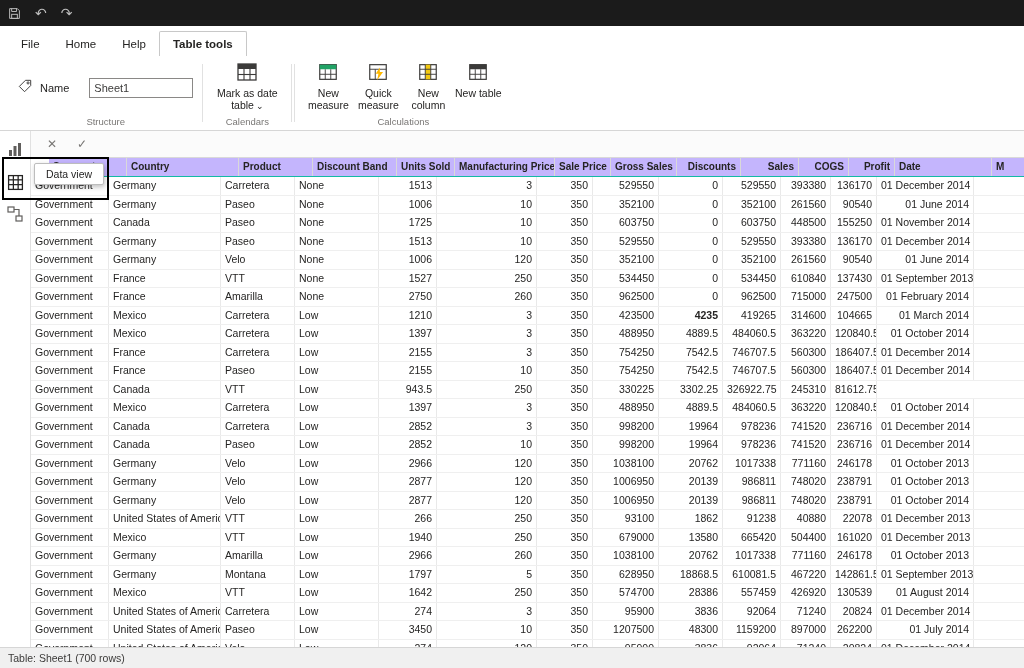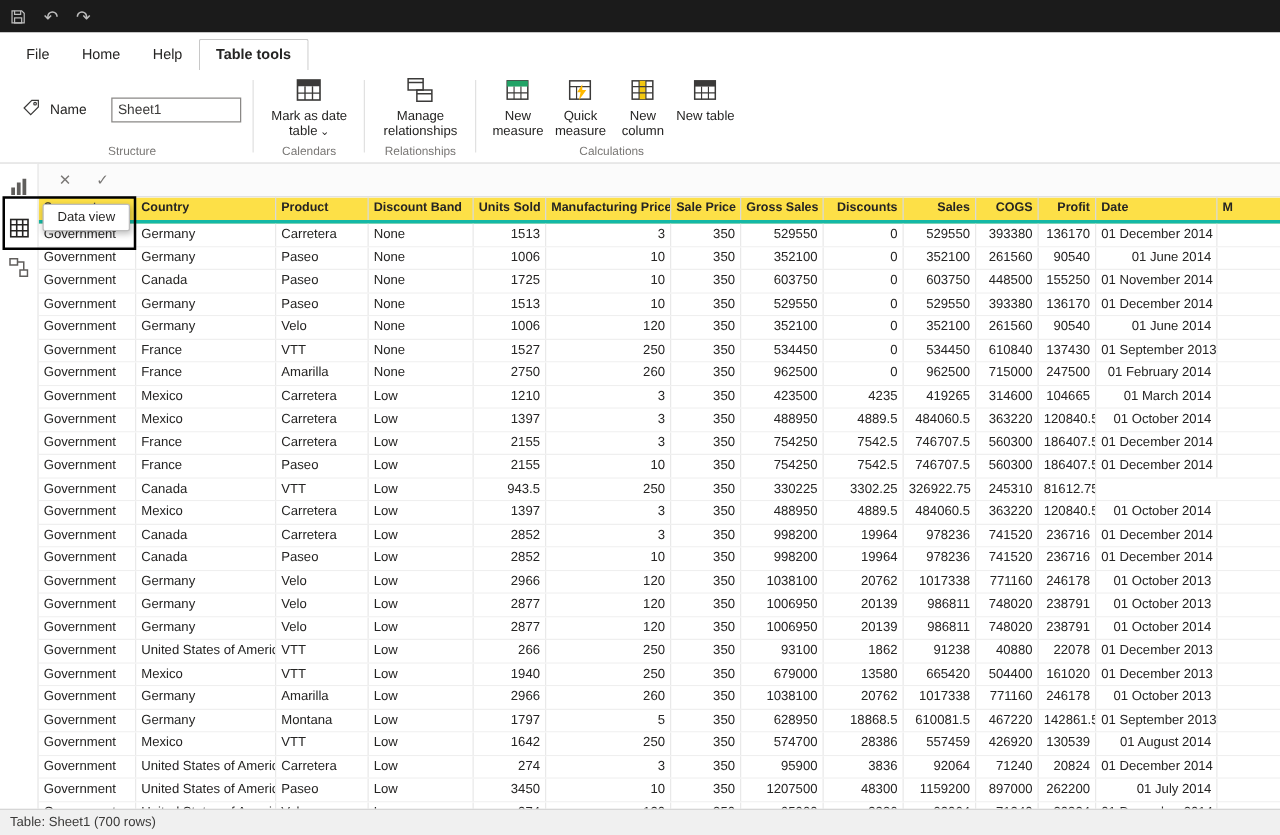--- a/index.html
+++ b/index.html
@@ -36,21 +36,21 @@
   
   .main{flex:1;display:flex;min-height:0;}
   .view-sidebar{flex:0 0 30px;border-right:1px solid #e1e1e1;background:#fff;
                 padding-top:10px;display:flex;flex-direction:column;align-items:center;gap:14px;}
   .view-btn{width:22px;height:18px;display:flex;align-items:center;justify-content:center;cursor:pointer;}
   .content{flex:1;display:flex;flex-direction:column;min-width:0;}
   .formula-bar{flex:0 0 26px;border-bottom:1px solid #d9d9d9;background:#fbfbfb;
                display:flex;align-items:center;gap:20px;padding-left:16px;}
   .fb-btn{color:#797775;font-size:12px;cursor:pointer;}
   .table-area{flex:1;overflow:hidden;background:#fff;}
-  .thead{display:flex;height:18px;background:#fde047;border-bottom:3px solid #14b8a6;}
+  .thead{display:flex;height:18px;background:#c4b5fd;border-bottom:1px solid #14b8a6;margin-left:18px;}
   .th{font-size:10px;font-weight:bold;color:#252423;padding:0 4px;line-height:18px;
       border-right:1px solid #d9d9d9;box-sizing:border-box;overflow:hidden;
       white-space:nowrap;flex:0 0 auto;cursor:pointer;}
   .tr{display:flex;height:17.5px;border-bottom:1px solid #efefef;background:#fff;}
   .td{font-size:10.5px;color:#252423;padding:0 4px;line-height:17px;
       border-right:1px solid #e9e9e9;box-sizing:border-box;overflow:hidden;
       white-space:nowrap;flex:0 0 auto;}
   .num{text-align:right;}
   
   .status-bar{flex:0 0 20px;background:#f0f0f0;border-top:1px solid #d6d6d6;
@@ -117,36 +117,20 @@
             </svg>
           </span>
           <span class="big-btn-label"><span>Mark as date table</span><span class="chev">⌄</span></span>
         </div>
       </div>
       <div class="group-label">Calendars</div>
     </div>
 
     <div class="vsep"></div>
 
-    <div class="group">
-      <div class="group-content">
-        <div class="big-btn">
-          <span class="rb-icon">
-            <svg width="24" height="24" viewBox="0 0 24 24" fill="none" stroke="#3b3a39" stroke-width="1.2">
-              <rect x="2.5" y="3" width="12" height="9"></rect>
-                <line x1="2.5" y1="6" x2="14.5" y2="6"></line>
-              <rect x="9.5" y="12" width="12" height="9"></rect>
-                <line x1="9.5" y1="15" x2="21.5" y2="15"></line>
-            </svg>
-          </span>
-          <span class="big-btn-label">Manage relationships</span>
-        </div>
-      </div>
-      <div class="group-label">Relationships</div>
-    </div>
 
     <div class="vsep"></div>
 
     <div class="group">
       <div class="group-content btn-row">
         <div class="big-btn narrow">
           <span class="rb-icon">
             <svg width="22" height="22" viewBox="0 0 24 24">
               <rect x="3" y="4" width="18" height="16" fill="none" stroke="#3b3a39" stroke-width="1.3"></rect>
               <rect x="3" y="4" width="18" height="5" fill="#21a366"></rect>
@@ -362,21 +346,21 @@
             </div>
             <div class="tr">
               <div class="td" style="width: 78px;">Government</div>
               <div class="td" style="width: 112px;">Mexico</div>
               <div class="td" style="width: 74px;">Carretera</div>
               <div class="td" style="width: 84px;">Low</div>
               <div class="td num" style="width: 58px;">1210</div>
               <div class="td num" style="width: 100px;">3</div>
               <div class="td num" style="width: 56px;">350</div>
               <div class="td num" style="width: 66px;">423500</div>
-              <div class="td num" style="width: 64px;">4235</div>
+              <div class="td num" style="width: 64px; font-weight: bold;">4235</div>
               <div class="td num" style="width: 58px;">419265</div>
               <div class="td num" style="width: 50px;">314600</div>
               <div class="td num" style="width: 46px;">104665</div>
               <div class="td num" style="width: 97px;">01 March 2014</div>
               <div class="td" style="width: 51px;"></div>
             </div>
             <div class="tr">
               <div class="td" style="width: 78px;">Government</div>
               <div class="td" style="width: 112px;">Mexico</div>
               <div class="td" style="width: 74px;">Carretera</div>

